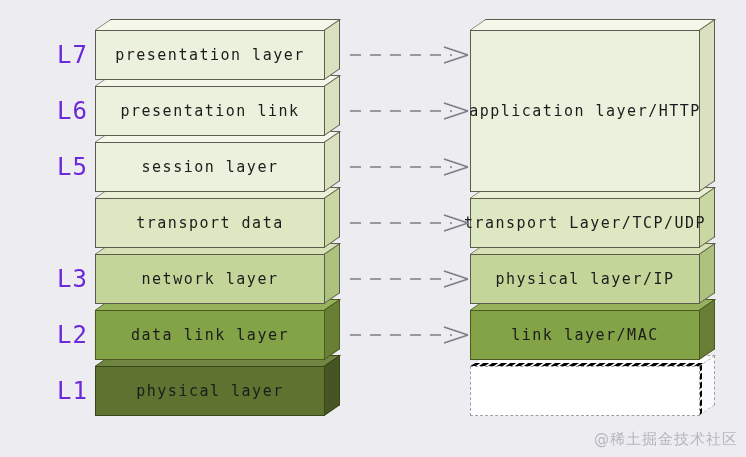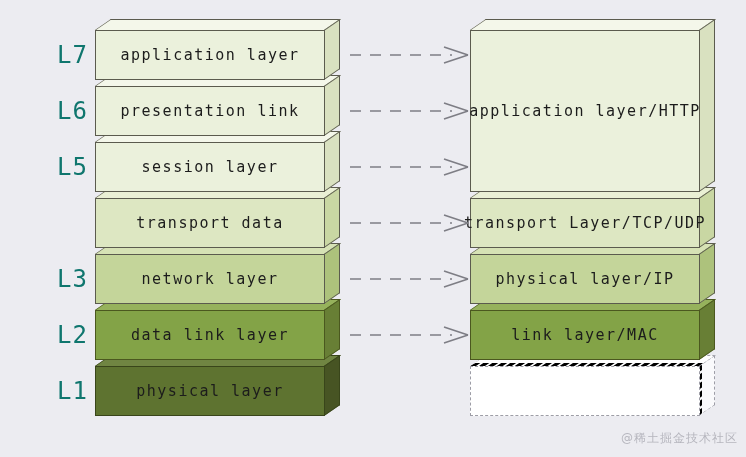--- a/index.html
+++ b/index.html
@@ -24,46 +24,46 @@
   .tone-a{--fc:#ebf1dc;--tc:#f4f7ea;--sc:#d9e1c0;--bc:#5b5b4e;}
   .tone-b{--fc:#dde7c2;--tc:#eaf0d5;--sc:#c9d7a3;--bc:#5b5b4e;}
   .tone-c{--fc:#c4d59a;--tc:#d6e2b5;--sc:#adc27c;--bc:#5b5b4e;}
   .tone-d{--fc:#83a347;--tc:#96b25c;--sc:#687f35;--bc:#4b581f;}
   .tone-e{--fc:#5e7330;--tc:#708542;--sc:#475423;--bc:#39451a;}
   .tone-empty{--fc:#ffffff;--tc:#ffffff;--sc:#fafafc;--bc:#9d9da6;}
   .tone-empty .face-top,.tone-empty .face-side,.tone-empty .face-front{border-style:dashed;}
 
   
   .lcode{position:absolute;left:38px;width:50px;text-align:right;
-    font-size:24px;font-weight:500;letter-spacing:1px;color:#0f766e;line-height:28px;}
+    font-size:24px;font-weight:500;letter-spacing:1px;color:#6d28d9;line-height:28px;}
 
   
   .arrows{position:absolute;left:0;top:0;width:746px;height:457px;z-index:30;pointer-events:none;}
 
   
   .watermark{position:absolute;right:8px;top:430px;font-family:"DejaVu Sans", sans-serif;
-    font-size:12px;color:#b6b6be;letter-spacing:1px;}
+    font-size:15px;color:#b6b6be;letter-spacing:1px;}
 </style>
 </head>
 <body>
 
 <div class="canvas">
 
   <div class="lcode" style="top:41px">L7</div>
   <div class="lcode" style="top:97px">L6</div>
   <div class="lcode" style="top:153px">L5</div>
   <div class="lcode" style="top:265px">L3</div>
   <div class="lcode" style="top:321px">L2</div>
   <div class="lcode" style="top:377px">L1</div>
 
   <div class="box tone-a" style="left:95px;top:19px;--fh:50px;z-index:17">
     <div class="face face-top"></div>
     <div class="face face-side"></div>
     <div class="face face-front">
-      <span class="box-label">application layer</span>
+      <span class="box-label">presentation layer</span>
     </div>
   </div>
   <div class="box tone-a" style="left:95px;top:75px;--fh:50px;z-index:16">
     <div class="face face-top"></div>
     <div class="face face-side"></div>
     <div class="face face-front">
       <span class="box-label">presentation link</span>
     </div>
   </div>
   <div class="box tone-a" style="left:95px;top:131px;--fh:50px;z-index:15">

